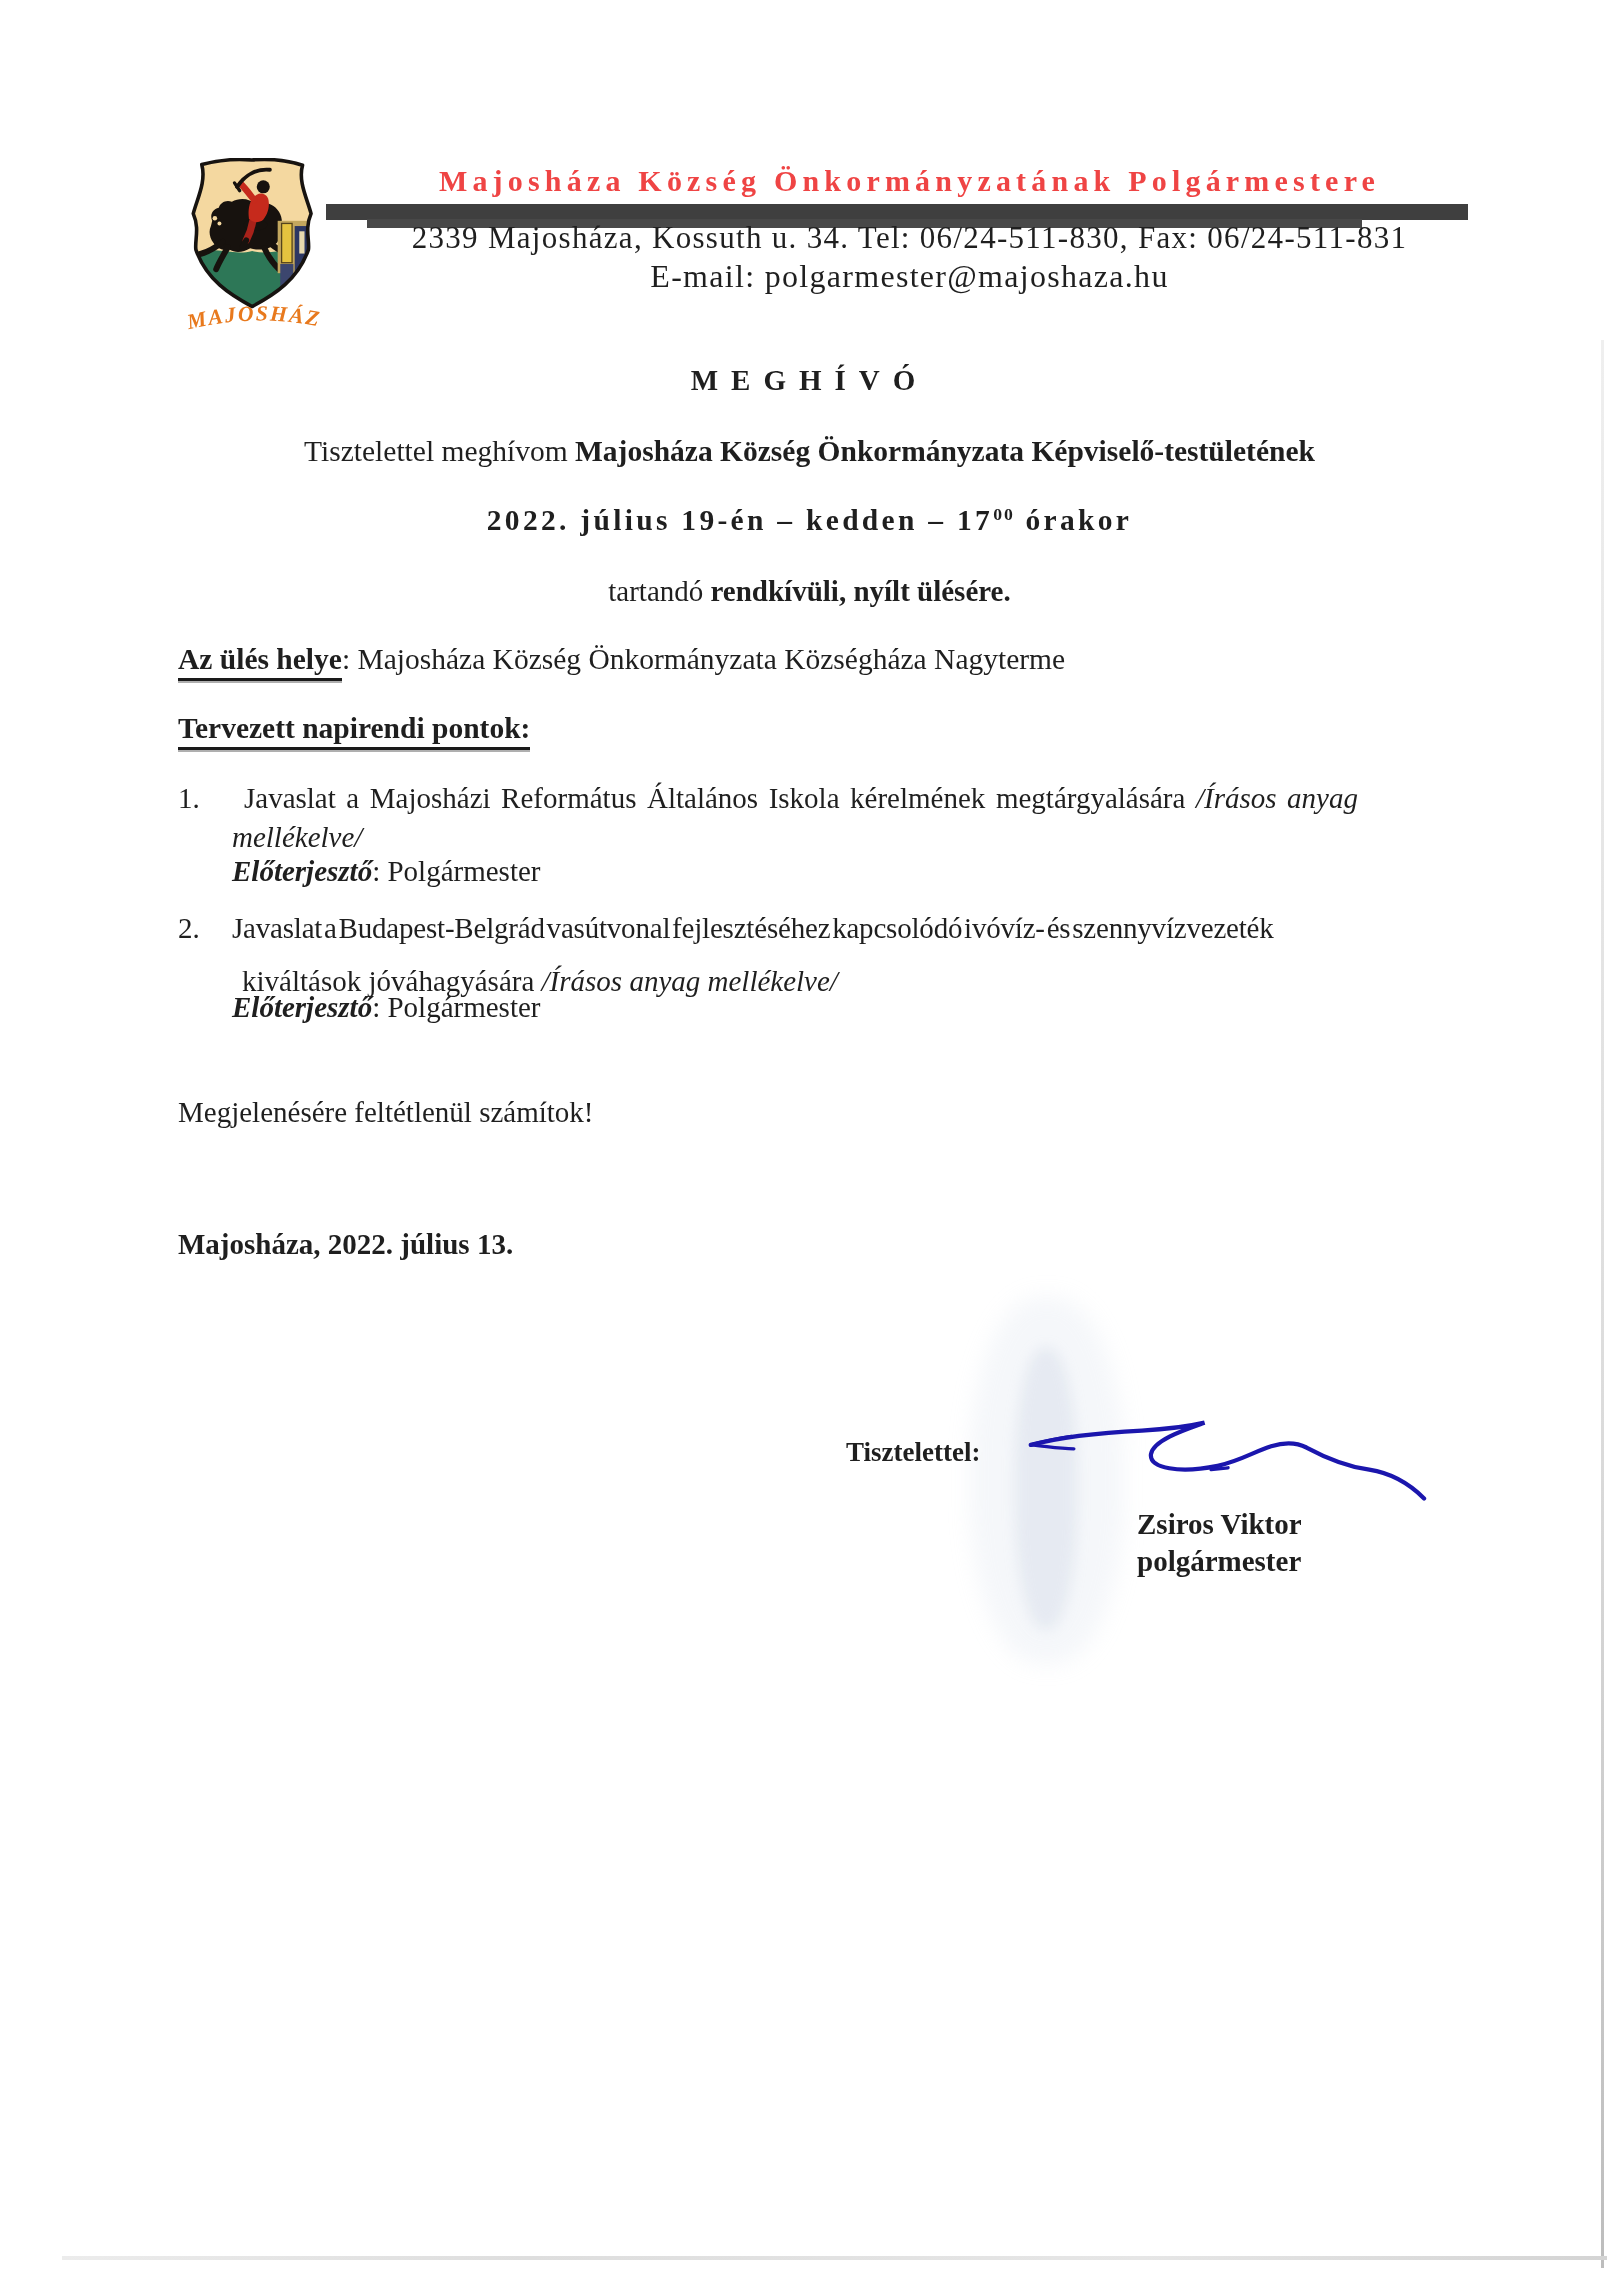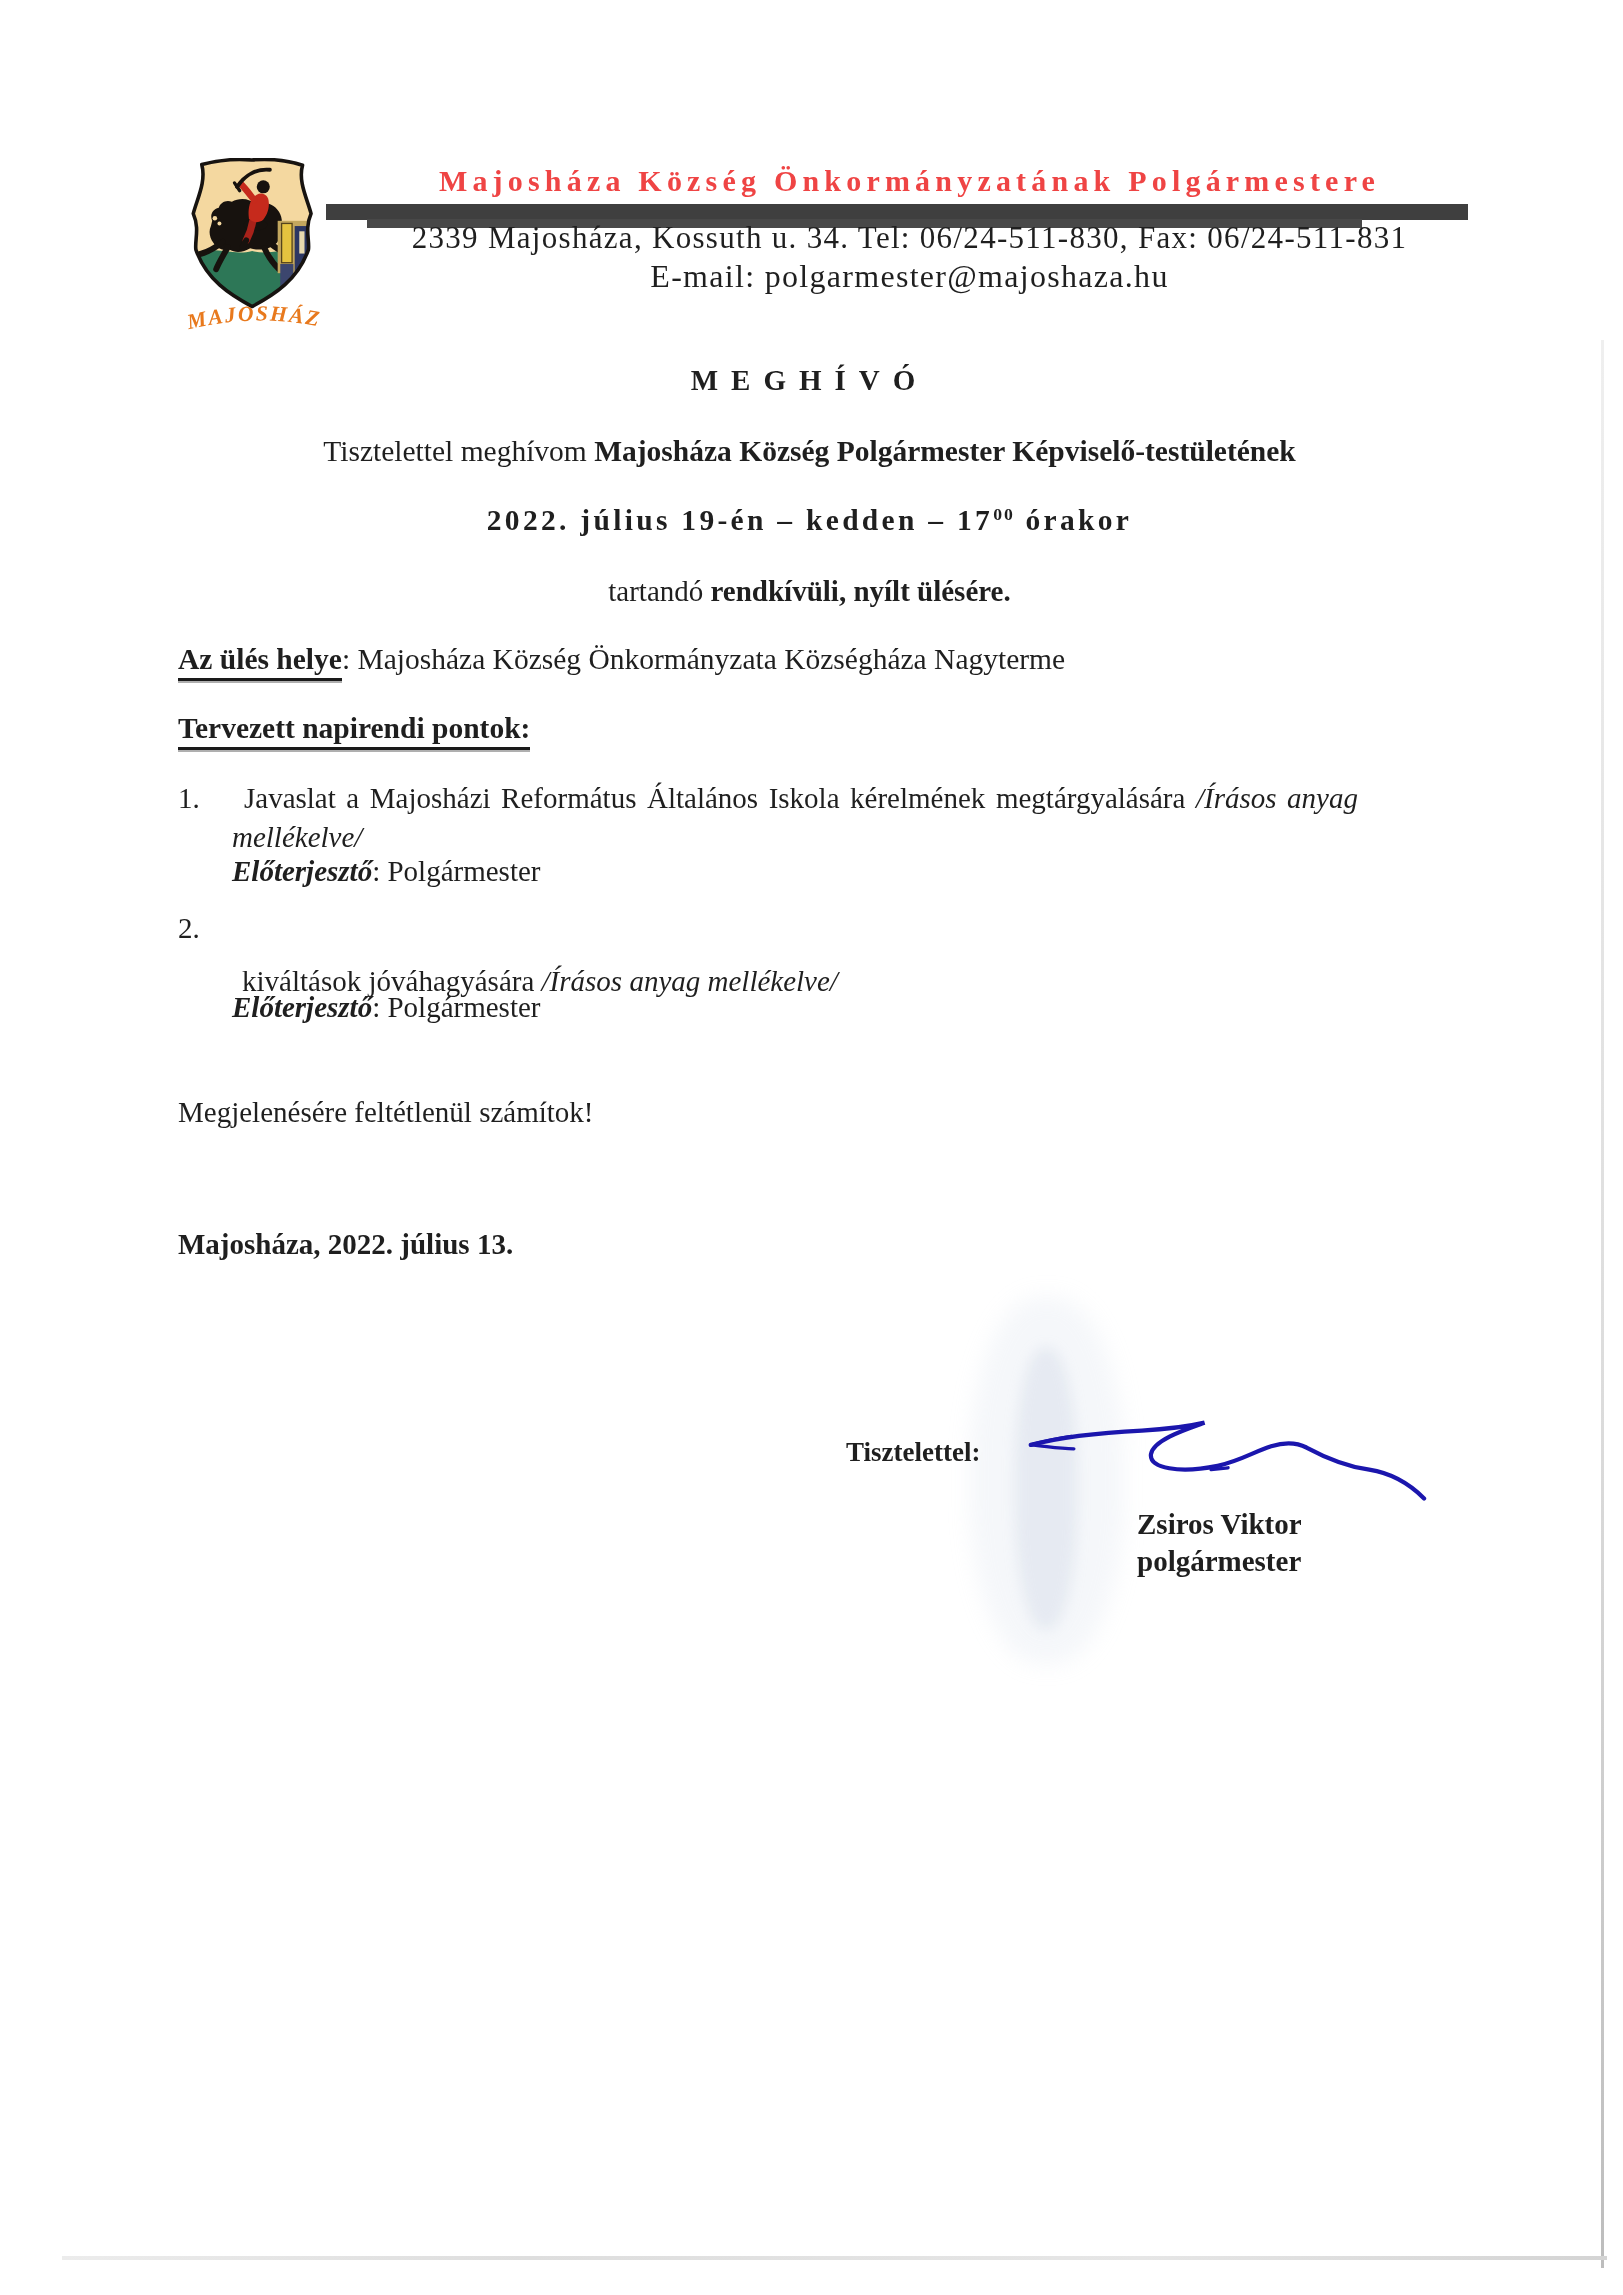--- a/index.html
+++ b/index.html
@@ -79,21 +79,21 @@
 
   <div class="line hcenter b" style="top:164px;font-size:30px;letter-spacing:5.2px;color:#ef4444;">Majosháza Község Önkormányzatának Polgármestere</div>
   <div class="bar" style="left:326px;top:204px;width:1142px;height:15.7px;"></div>
   <div class="bar bar2" style="left:367px;top:219px;width:995px;height:9.2px;"></div>
   <div class="line hcenter" style="top:221px;font-size:31px;letter-spacing:1.3px;">2339 Majosháza, Kossuth u. 34. Tel: 06/24-511-830, Fax: 06/24-511-831</div>
   <div class="line hcenter" style="top:259px;font-size:32px;letter-spacing:1.3px;">E-mail: polgarmester@majoshaza.hu</div>
 
   <div class="line bcenter b" style="top:364px;font-size:29px;letter-spacing:13px;">MEGHÍVÓ</div>
 
   <div class="line bcenter" style="top:435px;font-size:29.5px;">
-    <span>Tisztelettel meghívom </span><span class="b">Majosháza Község Polgármester Képviselő-testületének</span>
+    <span>Tisztelettel meghívom </span><span class="b">Majosháza Község Önkormányzata Képviselő-testületének</span>
   </div>
 
   <div class="line bcenter b" style="top:504px;font-size:29.5px;letter-spacing:3.3px;">
     <span>2022. július 19-én – kedden – 17</span><span class="sup">00</span><span> órakor</span>
   </div>
 
   <div class="line" style="left:178px;top:643px;font-size:29.5px;">
     <span class="b ul">Az ülés helye</span><span>: Majosháza Község Önkormányzata Községháza Nagyterme</span>
   </div>
 
@@ -108,20 +108,21 @@
   <div class="line" style="left:178px;top:782px;">1.</div>
   <div class="line wide1" style="left:232px;top:782px;">
     <span>Javaslat a Majosházi Református Általános Iskola kérelmének megtárgyalására </span><span class="i">/Írásos anyag</span>
   </div>
   <div class="line i" style="left:232px;top:821px;">mellékelve/</div>
   <div class="line" style="left:232px;top:855px;">
     <span class="bi">Előterjesztő</span><span>: Polgármester</span>
   </div>
 
   <div class="line" style="left:178px;top:912px;">2.</div>
+  <div class="line tight" style="left:232px;top:912px;">Javaslat a Budapest-Belgrád vasútvonal fejlesztéséhez kapcsolódó ivóvíz- és szennyvízvezeték</div>
   <div class="line" style="left:242px;top:954px;margin-top:11px;">
     <span>kiváltások jóváhagyására </span><span class="i">/Írásos anyag mellékelve/</span>
   </div>
   <div class="line" style="left:232px;top:991px;">
     <span class="bi">Előterjesztő</span><span>: Polgármester</span>
   </div>
 
   <div class="line" style="left:178px;top:1096px;">Megjelenésére feltétlenül számítok!</div>
   <div class="line b" style="left:178px;top:1228px;">Majosháza, 2022. július 13.</div>
 

